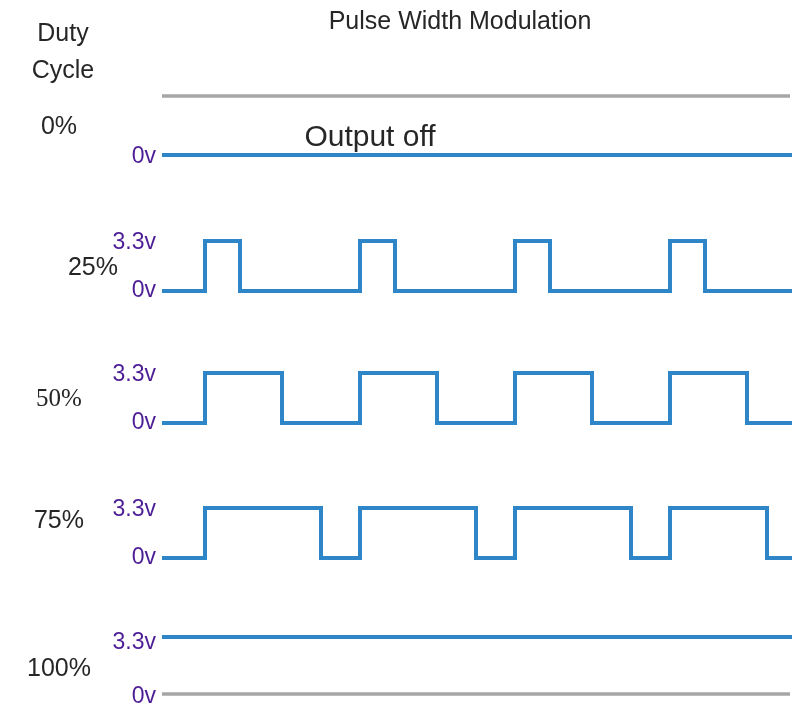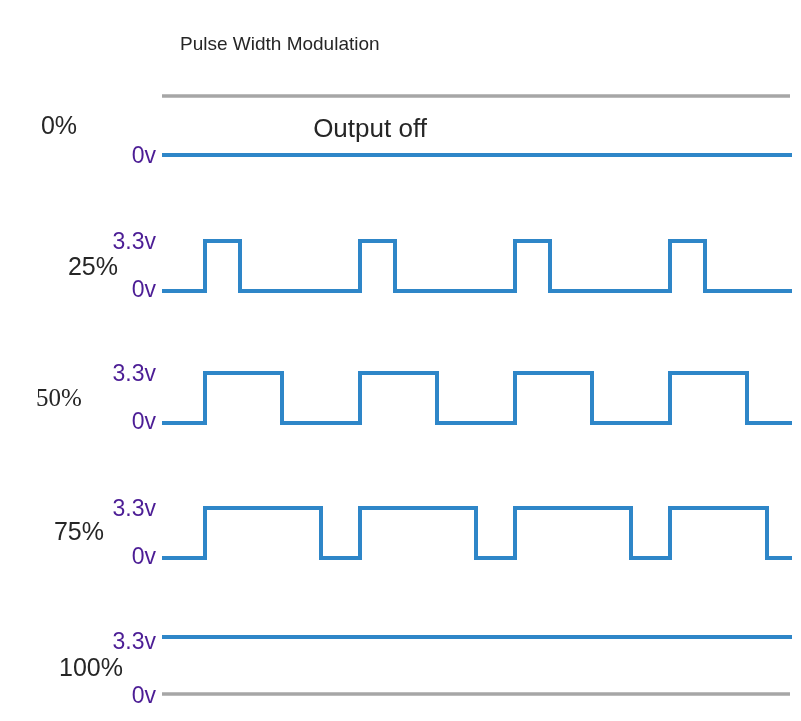--- a/index.html
+++ b/index.html
@@ -30,24 +30,24 @@
     text-align: center;
     font-size: 25px;
     line-height: 37px;
     color: #262626;
   }
   .duty-header .hline { display: block; }
 
   .chart-title {
     position: absolute;
     left: 180px;
-    top: 28px;
+    top: 4px;
     width: 560px;
-    text-align: left;
-    font-size: 19px;
+    text-align: center;
+    font-size: 25px;
     line-height: 32px;
     color: #262626;
     white-space: nowrap;
   }
 
   
   .row {
     position: absolute;
     left: 0;
     width: 801px;
@@ -81,32 +81,37 @@
   }
 
   .wave-wrap {
     position: absolute;
     left: 160px;
   }
   .wave-wrap svg { display: block; }
 
   .inline-note {
     position: absolute;
-    font-size: 26px;
+    font-size: 30px;
     line-height: 28px;
     color: #262626;
     white-space: nowrap;
     text-align: center;
+    margin-top: 8px;
   }
 </style>
 </head>
 <body>
 
 <div id="page">
 
+  <div class="duty-header">
+    <span class="hline">Duty</span>
+    <span class="hline">Cycle</span>
+  </div>
 
   <div class="chart-title">Pulse Width Modulation</div>
 
   <div class="row" style="top:92px;height:80px;">
     <div class="duty-label" style="top:18px;">0%</div>
 
     <div class="vlabel-box" style="top:52px;">
       <div class="vlabel">0v</div>
     </div>
 
@@ -158,42 +163,42 @@
         <path d="M 2 66 L 45 66 L 45 16 L 122 16 L 122 66
                  L 200 66 L 200 16 L 277 16 L 277 66
                  L 355 66 L 355 16 L 432 16 L 432 66
                  L 510 66 L 510 16 L 587 16 L 587 66
                  L 632 66" fill="none" stroke="#2E86C8" stroke-width="4" stroke-linecap="butt" stroke-linejoin="miter"></path>
       </svg>
     </div>
   </div>
 
   <div class="row" style="top:492px;height:80px;">
-    <div class="duty-label" style="top:24px;padding-left:20px;">75%</div>
+    <div class="duty-label" style="top:12px;">75%</div>
 
     <div class="vlabel-box" style="top:5px;">
       <div class="vlabel">3.3v</div>
     </div>
     <div class="vlabel-box" style="top:53px;">
       <div class="vlabel">0v</div>
     </div>
 
     <div class="wave-wrap" style="top:0px;">
       <svg width="634" height="80" viewBox="0 0 634 80">
         <path d="M 2 66 L 45 66 L 45 16 L 161 16 L 161 66
                  L 200 66 L 200 16 L 316 16 L 316 66
                  L 355 66 L 355 16 L 471 16 L 471 66
                  L 510 66 L 510 16 L 607 16 L 607 66
                  L 632 66" fill="none" stroke="#2E86C8" stroke-width="4" stroke-linecap="butt" stroke-linejoin="miter"></path>
       </svg>
     </div>
   </div>
 
   <div class="row" style="top:622px;height:90px;">
-    <div class="duty-label" style="top:30px;padding-left:32px;">100%</div>
+    <div class="duty-label" style="top:30px;">100%</div>
 
     <div class="vlabel-box" style="top:8px;">
       <div class="vlabel">3.3v</div>
     </div>
     <div class="vlabel-box" style="top:62px;">
       <div class="vlabel">0v</div>
     </div>
 
     <div class="wave-wrap" style="top:0px;">
       <svg width="634" height="90" viewBox="0 0 634 90">

